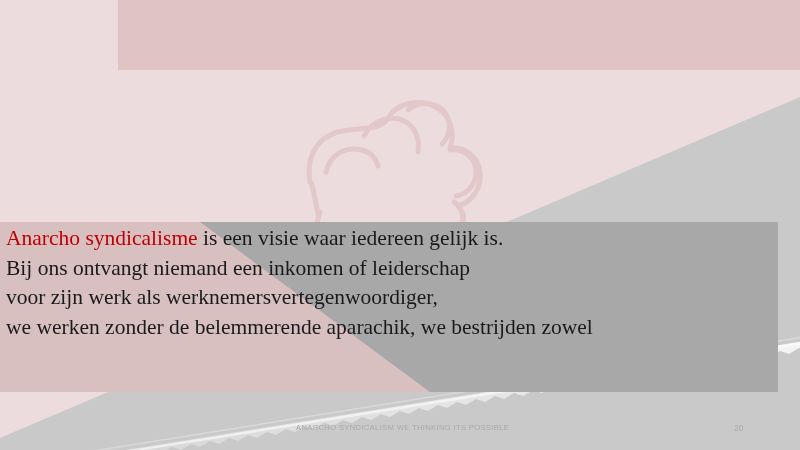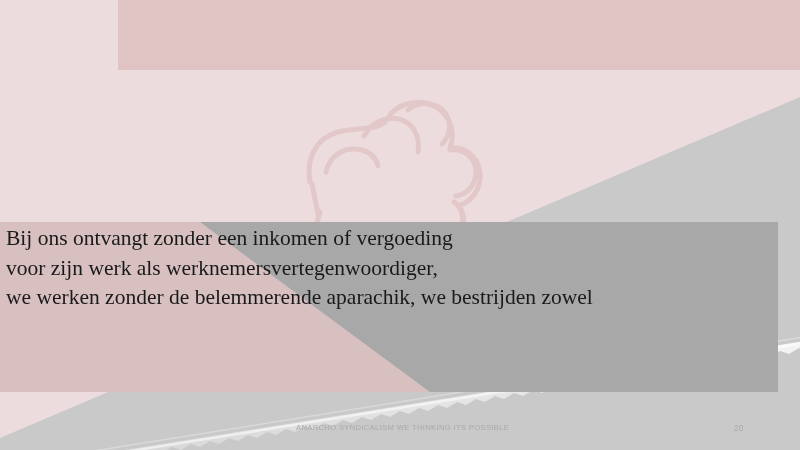--- a/index.html
+++ b/index.html
@@ -185,21 +185,22 @@
       <path d="M132,264 C140,278 144,296 144,314"></path>
     </g>
   </svg>
 
   <div class="title-band"></div>
 
   <div class="body-band"></div>
   <div class="body-band-pink"></div>
 
   <div class="body-text">
-    <span class="body-line">Bij ons ontvangt zonder een inkomen of vergoeding</span>
+    <span class="body-line"><span class="accent-red">Anarcho syndicalisme</span><span> is een visie waar iedereen  gelijk is.</span></span>
+    <span class="body-line">Bij ons ontvangt niemand een inkomen of leiderschap</span>
     <span class="body-line">voor zijn werk als werknemersvertegenwoordiger,</span>
     <span class="body-line">we werken zonder de belemmerende aparachik, we bestrijden zowel</span>
   </div>
 
   <div class="footer">
     <span class="footer-text">ANARCHO SYNDICALISM WE THINKING ITS POSSIBLE</span>
     <span class="footer-page">20</span>
   </div>
 
 </div>

